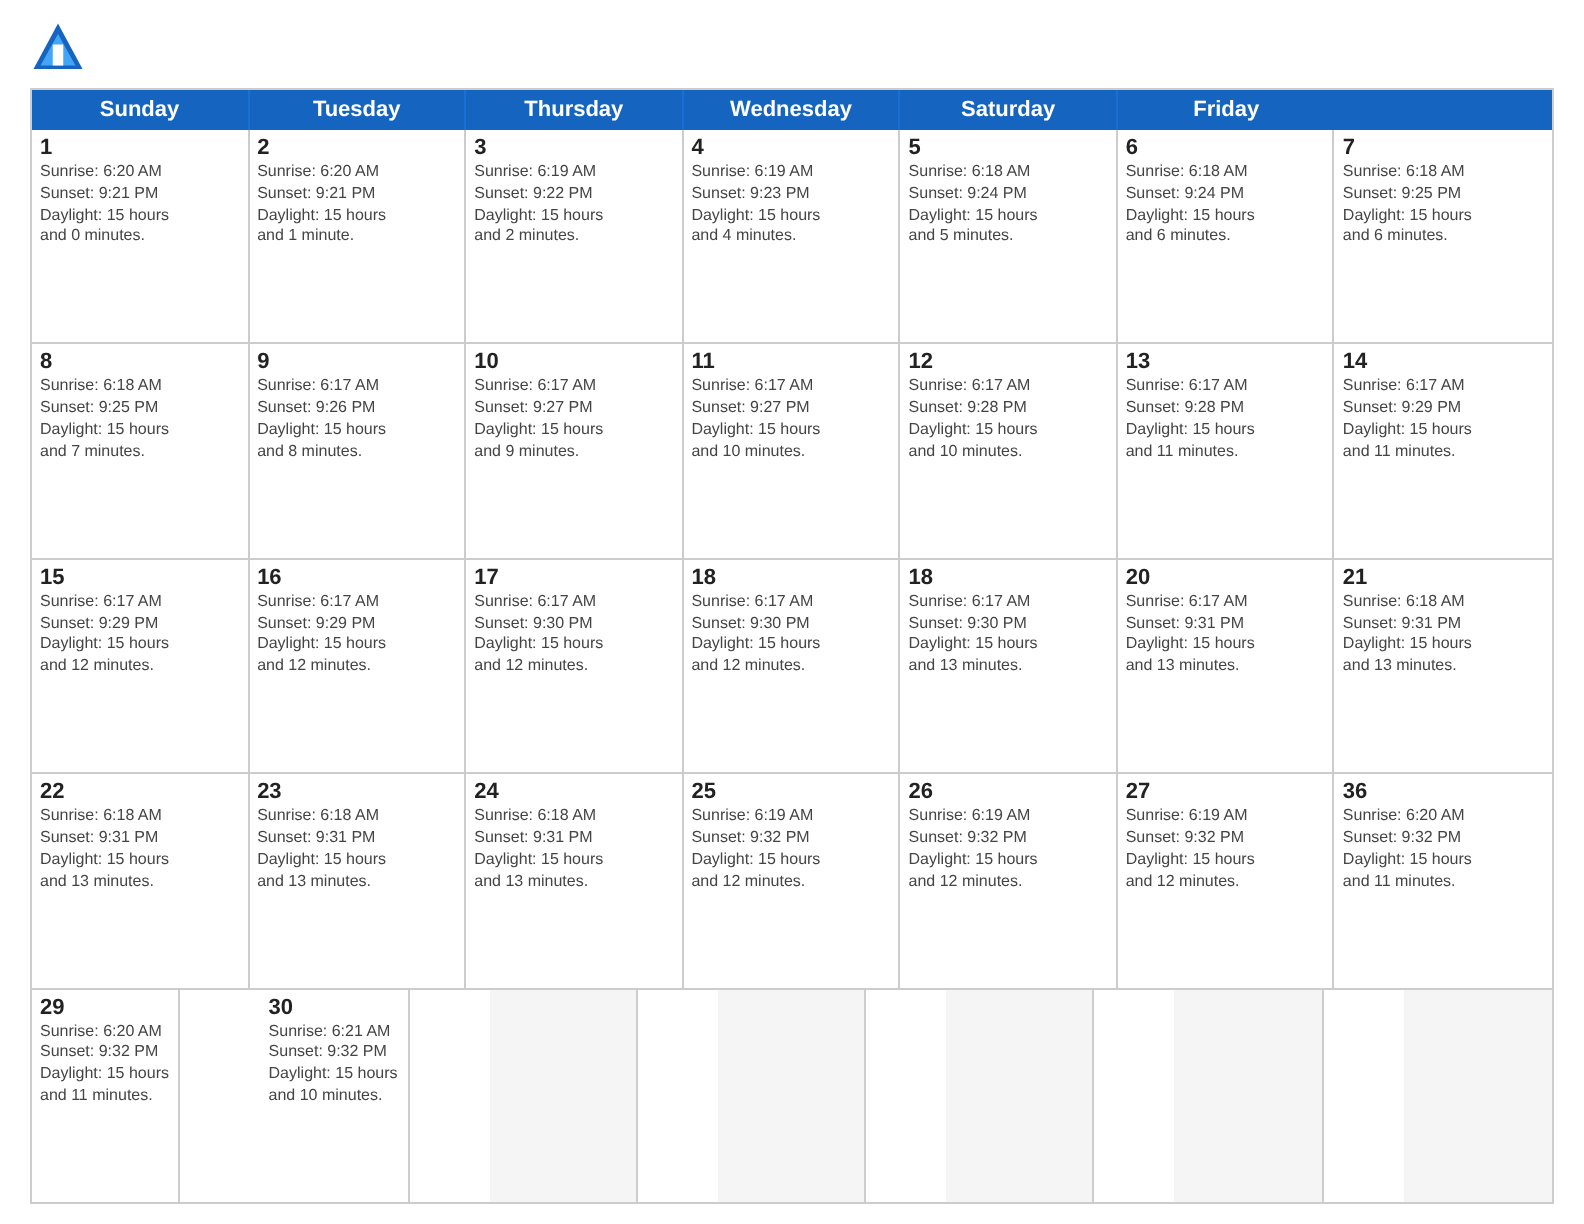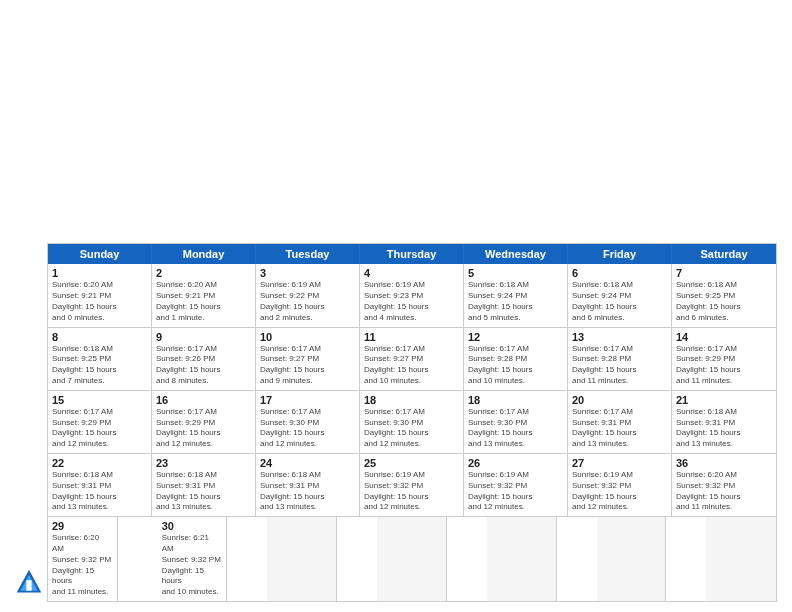--- a/index.html
+++ b/index.html
@@ -8,22 +8,21 @@
       height: 612px;
       font-family: Arial, sans-serif;
       background: #fff;
       overflow: hidden;
     }
     .page {
       width: 792px;
       height: 612px;
       padding: 10px 15px;
       display: flex;
-      flex-direction: row;
-      align-items: flex-end;
+      flex-direction: column;
     }
     .header {
       display: flex;
       justify-content: space-between;
       align-items: flex-start;
       margin-bottom: 6px;
     }
     .logo {
       display: flex;
       align-items: center;
@@ -134,26 +133,25 @@
     </div>
     <div class="title-block">
       <div class="title-month"></div>
       <div class="title-location"></div>
     </div>
   </div>
 
   <div class="calendar">
     <div class="cal-header" id="cal-header">
         <div class="cal-header-cell">Sunday</div>
-        <div class="cal-header-cell">Monday</div>
         <div class="cal-header-cell">Tuesday</div>
         <div class="cal-header-cell">Thursday</div>
         <div class="cal-header-cell">Wednesday</div>
+        <div class="cal-header-cell">Saturday</div>
         <div class="cal-header-cell">Friday</div>
-        <div class="cal-header-cell">Saturday</div>
       </div>
     <div class="cal-body" id="cal-body">
         <div class="cal-row">
           <div class="cal-cell">
             <span class="day-num">1</span>
             <div class="cell-text">Sunrise: 6:20 AM<br>Sunset: 9:21 PM<br>Daylight: 15 hours<br>and 0 minutes.</div>
           </div>
           <div class="cal-cell">
             <span class="day-num">2</span>
             <div class="cell-text">Sunrise: 6:20 AM<br>Sunset: 9:21 PM<br>Daylight: 15 hours<br>and 1 minute.</div>

